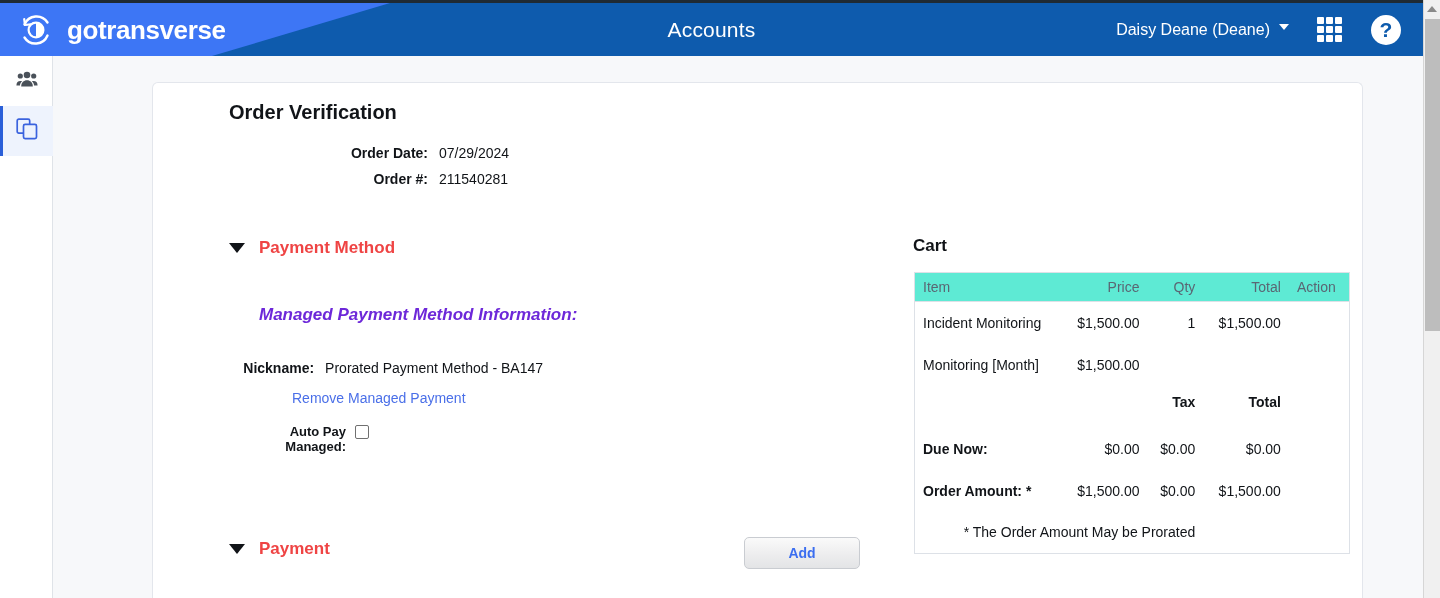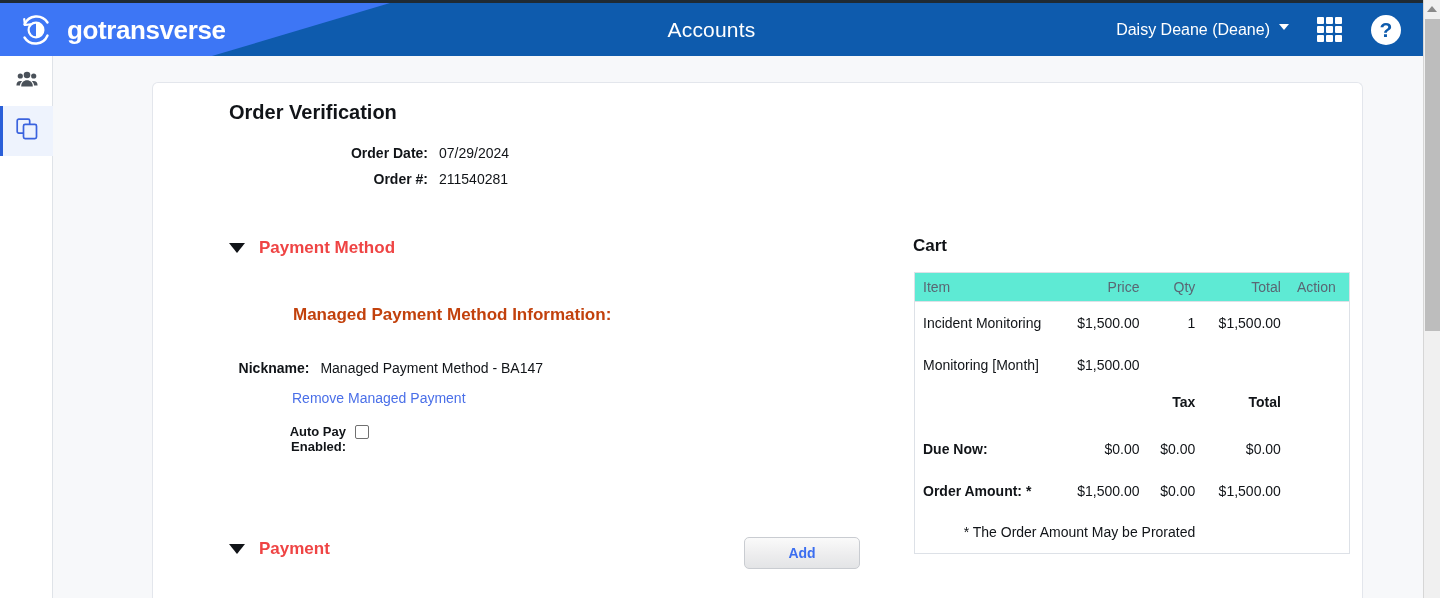--- a/index.html
+++ b/index.html
@@ -120,22 +120,22 @@
     cursor: pointer;
   }
   .tri-down {
     width: 0; height: 0; border-left: 8px solid transparent;
     border-right: 8px solid transparent; border-top: 10px solid #111418;
   }
   .section-title { font-size: 17px; font-weight: bold; color: #ef4444; }
 
   
   .pm-subtitle {
-    position: absolute; left: 140px; top: 222px;
-    font-size: 17px; font-weight: bold; color: #c2410c;
+    position: absolute; left: 106px; top: 222px;
+    font-size: 17px; font-weight: bold; color: #6d28d9; font-style: italic;
   }
   .nickname-row {
     position: absolute; left: 0px; top: 277px; width: 390px;
     display: flex; align-items: baseline;
   }
   .nickname-label {
     width: 240px; text-align: right; font-size: 14px; font-weight: bold; color: #111418;
   }
   .nickname-value { margin-left: 11px; font-size: 14px; color: #111418; white-space: nowrap; }
   .remove-link {
@@ -304,27 +304,27 @@
 
     <div class="section-head" style="left:76px; top:155px;">
       <span class="tri-down"></span>
       <span class="section-title">Payment Method</span>
     </div>
 
     <div class="pm-subtitle">Managed Payment Method Information:</div>
 
     <div class="nickname-row">
       <span class="nickname-label">Nickname:</span>
-      <span class="nickname-value">Managed Payment Method - BA147</span>
+      <span class="nickname-value">Prorated Payment Method - BA147</span>
     </div>
 
     <a class="remove-link">Remove Managed Payment</a>
 
     <div class="autopay-row">
-      <span class="autopay-label">Auto Pay Enabled:</span>
+      <span class="autopay-label">Auto Pay Managed:</span>
       <span class="checkbox"></span>
     </div>
 
     <div class="cart-title">Cart</div>
     <div class="cart-box">
       <table class="cart-table">
         <thead>
           <tr>
             <th class="c-item">Item</th>
             <th class="c-price">Price</th>

